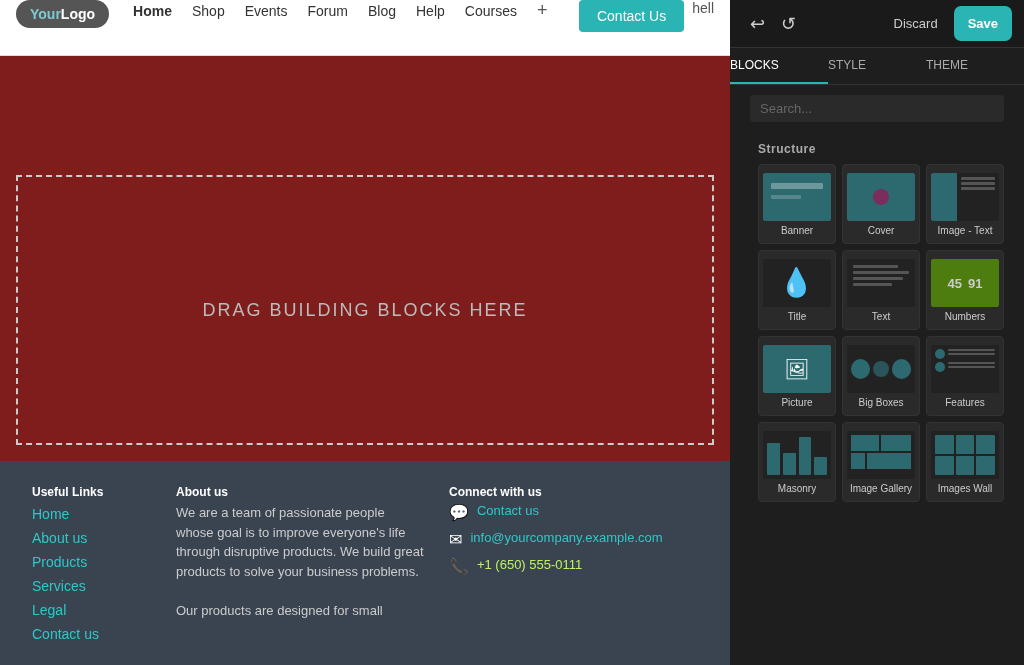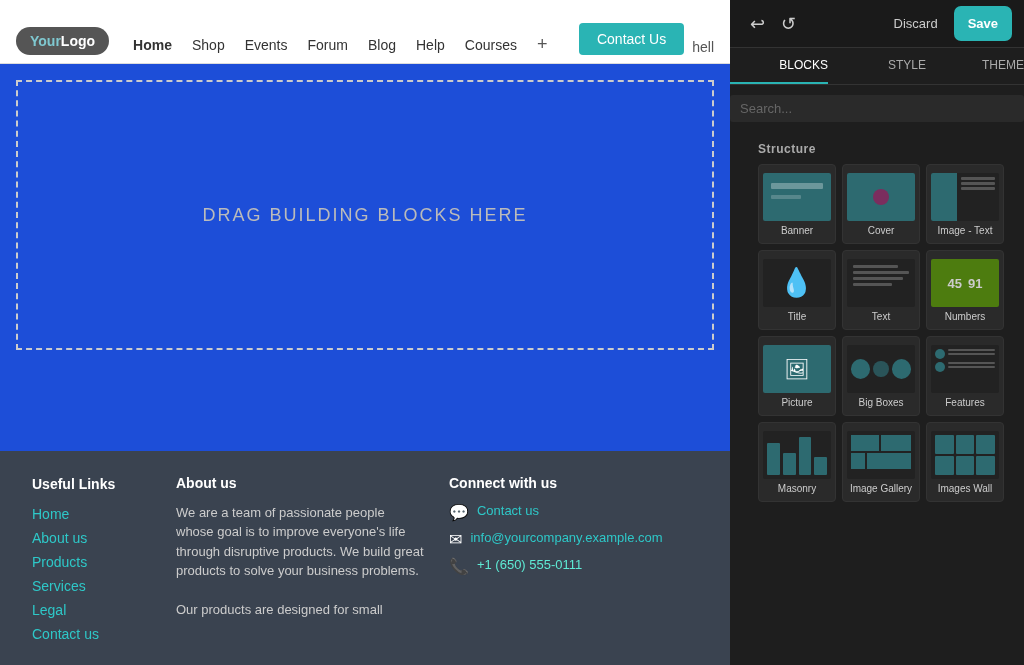--- a/index.html
+++ b/index.html
@@ -10,27 +10,26 @@
       width: 730px;
       height: 665px;
       display: flex;
       flex-direction: column;
       overflow: hidden;
     }
 
     
     .navbar {
       display: flex;
-      align-items: flex-end;
+      align-items: flex-start;
       background: #fff;
-      padding: 8px 16px;
+      padding: 0 16px;
       height: 56px;
       border-bottom: 1px solid #ddd;
       flex-shrink: 0;
-      margin-top: 8px;
     }
     .logo-wrap {
       background: #555;
       border-radius: 20px;
       padding: 6px 14px;
       color: #fff;
       font-size: 14px;
       font-weight: bold;
       margin-right: 24px;
       white-space: nowrap;
@@ -65,23 +64,23 @@
     }
     .shell-text {
       color: #555;
       font-size: 14px;
       margin-left: 8px;
     }
 
     
     .drag-area {
       flex: 1;
-      background: #1d4ed8;
-      display: flex;
-      align-items: flex-start;
+      background: #7f1d1d;
+      display: flex;
+      align-items: flex-end;
       justify-content: center;
       padding: 16px;
       overflow: hidden;
     }
     .drag-box {
       border: 2px dashed #ccc;
       width: 100%;
       height: 270px;
       display: flex;
       align-items: center;
@@ -100,23 +99,23 @@
       color: #fff;
       padding: 24px 32px 16px;
       flex-shrink: 0;
     }
     .footer-grid {
       display: grid;
       grid-template-columns: 120px 1fr 1fr;
       gap: 24px;
     }
     .footer-col h3 {
-      font-size: 14px;
+      font-size: 12px;
       font-weight: bold;
-      margin-bottom: 12px;
+      margin-bottom: 4px;
       color: #fff;
     }
     .footer-col h3.two-line { line-height: 1.3; }
     .footer-col ul { list-style: none; }
     .footer-col ul li { margin-bottom: 6px; }
     .footer-col ul li a {
       color: #2ec8c8;
       text-decoration: none;
       font-size: 14px;
     }
@@ -127,21 +126,21 @@
     }
     .connect-item {
       display: flex;
       align-items: flex-start;
       gap: 8px;
       margin-bottom: 8px;
       font-size: 13px;
     }
     .connect-item a { color: #2ec8c8; text-decoration: none; }
     .connect-item span.icon { font-size: 16px; }
-    .connect-phone { color: #5eead4; }
+    .connect-phone { color: #bef264; }
 
     
     .right-panel {
       width: 294px;
       background: #1e1e1e;
       display: flex;
       flex-direction: column;
       height: 665px;
       color: #fff;
     }
@@ -186,35 +185,35 @@
     }
 
     
     .panel-tabs {
       display: flex;
       border-bottom: 1px solid #333;
       flex-shrink: 0;
     }
     .panel-tab {
       flex: 1;
-      text-align: right;
+      text-align: left;
       padding: 10px 0;
       font-size: 12px;
       color: #aaa;
       cursor: pointer;
       border-bottom: 2px solid transparent;
     }
     .panel-tab.active {
       color: #fff;
       border-bottom: 2px solid #2ab4b4;
     }
 
     
     .panel-search {
-      padding: 10px 0;
+      padding: 10px 20px;
       flex-shrink: 0;
     }
     .panel-search input {
       width: 100%;
       background: #2a2a2a;
       border: none;
       color: #ccc;
       padding: 6px 10px;
       border-radius: 3px;
       font-size: 13px;

